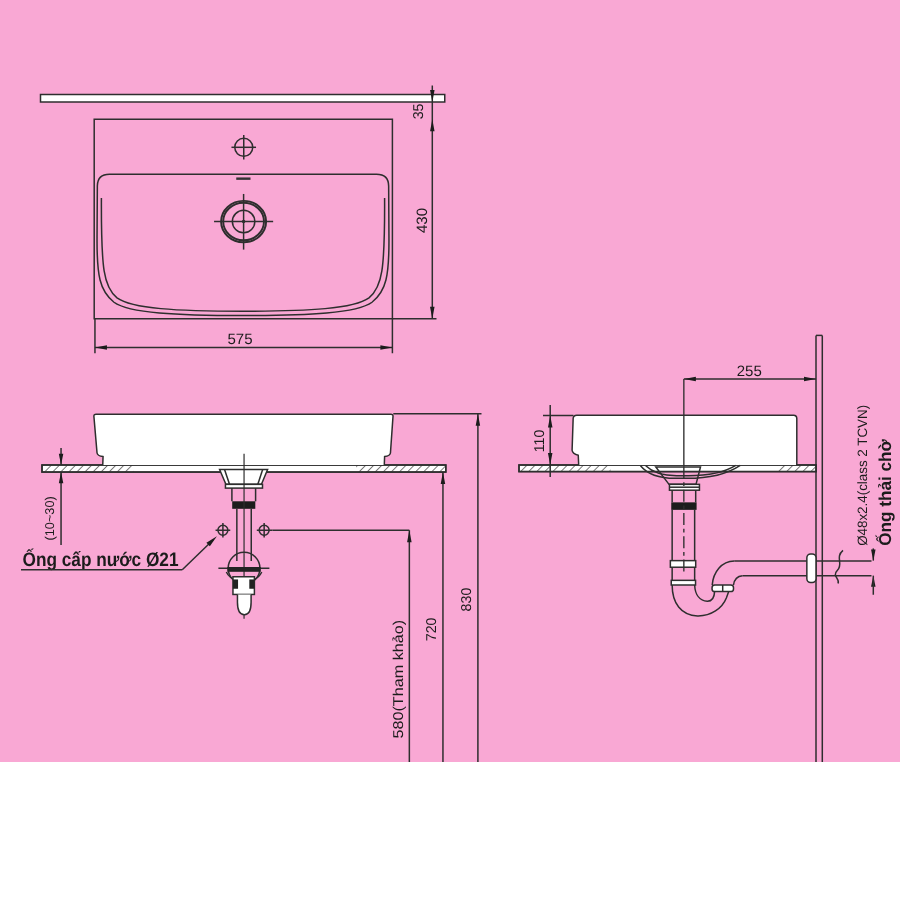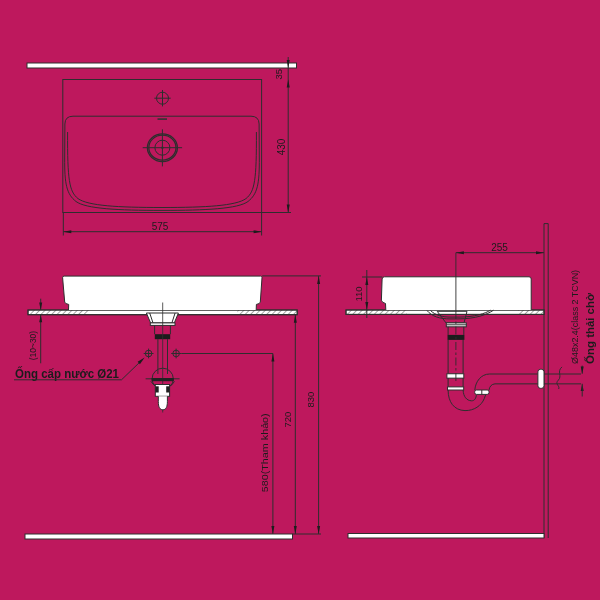--- a/index.html
+++ b/index.html
@@ -1,16 +1,16 @@
 <!DOCTYPE html>
 <html><head>
 <meta charset="utf-8">
 <style>
 html,body{margin:0;padding:0;background:#ffffff;}
-#page{width:600px;height:600px;position:relative;background:#be185d;overflow:hidden;}
+#page{width:600px;height:508px;position:relative;background:#f9a8d4;overflow:hidden;}
 svg{position:absolute;top:0;left:0;}
 text{font-family:"Liberation Sans", sans-serif;fill:#1c1c1c;}
 </style>
 </head>
 <body>
 <div id="page">
 <svg width="600" height="600" viewBox="0 0 600 600">
 <defs>
 <pattern id="hatch" patternUnits="userSpaceOnUse" width="3.8" height="3.8" patternTransform="rotate(45)">
 <line x1="0" y1="0" x2="0" y2="3.8" stroke="#3a3a3a" stroke-width="0.9"></line>

